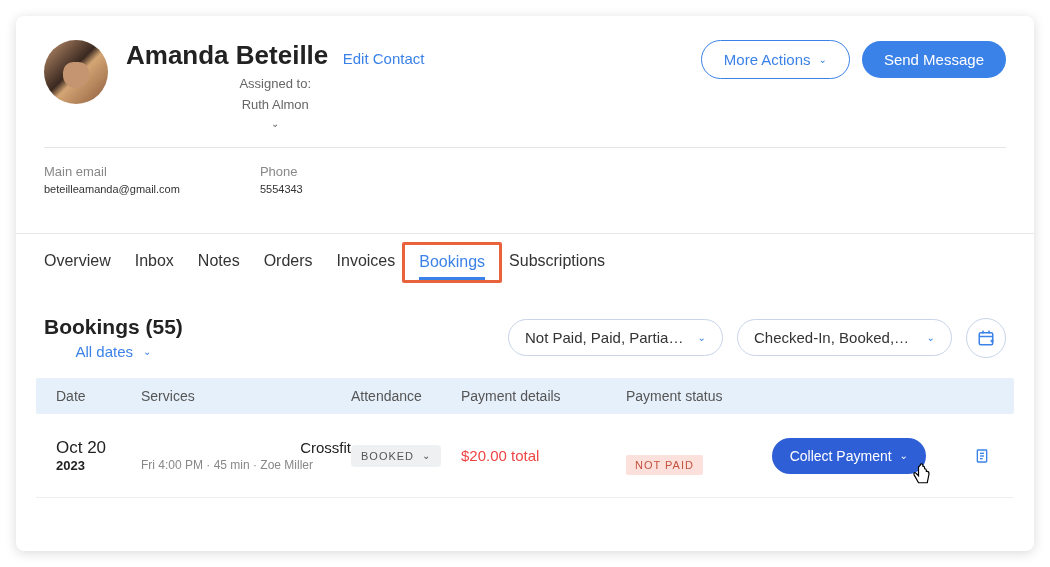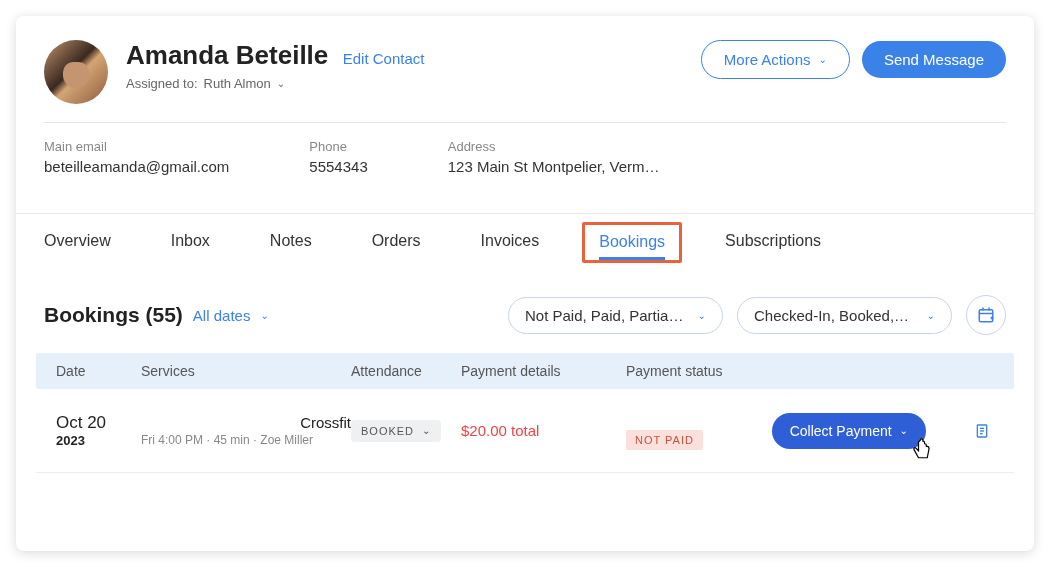--- a/index.html
+++ b/index.html
@@ -63,20 +63,21 @@
       cursor: pointer;
       text-align: center;
     }
     .assigned-row {
       font-size: 13px;
       color: #666;
       margin-top: 5px;
       display: flex;
       align-items: center;
       gap: 6px;
+      flex-direction: column;
     }
     .header-actions {
       display: flex;
       gap: 12px;
       align-items: center;
     }
     .btn {
       border-radius: 22px;
       padding: 10px 22px;
       font-size: 15px;
@@ -103,37 +104,37 @@
     .info-row {
       display: flex;
       gap: 80px;
     }
     .info-item .label {
       font-size: 13px;
       color: #888;
       margin-bottom: 4px;
     }
     .info-item .value {
-      font-size: 15px;
+      font-size: 11px;
       color: #333;
     }
     .info-item:nth-child(3) { flex: 1; }
     .info-item:nth-child(3) .value {
       max-width: 220px;
       white-space: nowrap;
       overflow: hidden;
       text-overflow: ellipsis;
     }
 
     .tabs-section {
       border-top: 1px solid #e8e8e8;
       margin-top: 20px;
       padding: 0 28px;
       display: flex;
-      gap: 60px;
+      gap: 24px;
       background: #fff;
     }
     .tab {
       font-size: 16px;
       padding: 18px 0;
       color: #333;
       cursor: pointer;
       border-bottom: 3px solid transparent;
     }
     .tab.active {
@@ -152,21 +153,22 @@
     }
     .bookings-header {
       display: flex;
       align-items: center;
       justify-content: space-between;
       padding: 0 8px 18px 8px;
     }
     .bh-left {
       display: flex;
       align-items: center;
-      gap: 10px;
+      gap: 4px;
+      flex-direction: column;
     }
     .bh-title {
       font-size: 21px;
       font-weight: 600;
       color: #222;
     }
     .date-filter {
       color: #3b82e8;
       font-size: 15px;
       cursor: pointer;
@@ -359,24 +361,20 @@
     <hr class="divider">
 
     <div class="info-row">
       <div class="info-item">
         <div class="label">Main email</div>
         <div class="value">beteilleamanda@gmail.com</div>
       </div>
       <div class="info-item">
         <div class="label">Phone</div>
         <div class="value">5554343</div>
-      </div>
-      <div class="info-item">
-        <div class="label">Address</div>
-        <div class="value">123 Main St Montpelier, Vermo…</div>
       </div>
     </div>
   </div>
 
   <div class="tabs-section">
     <div class="tab">Overview</div>
     <div class="tab">Inbox</div>
     <div class="tab">Notes</div>
     <div class="tab">Orders</div>
     <div class="tab">Invoices</div>

